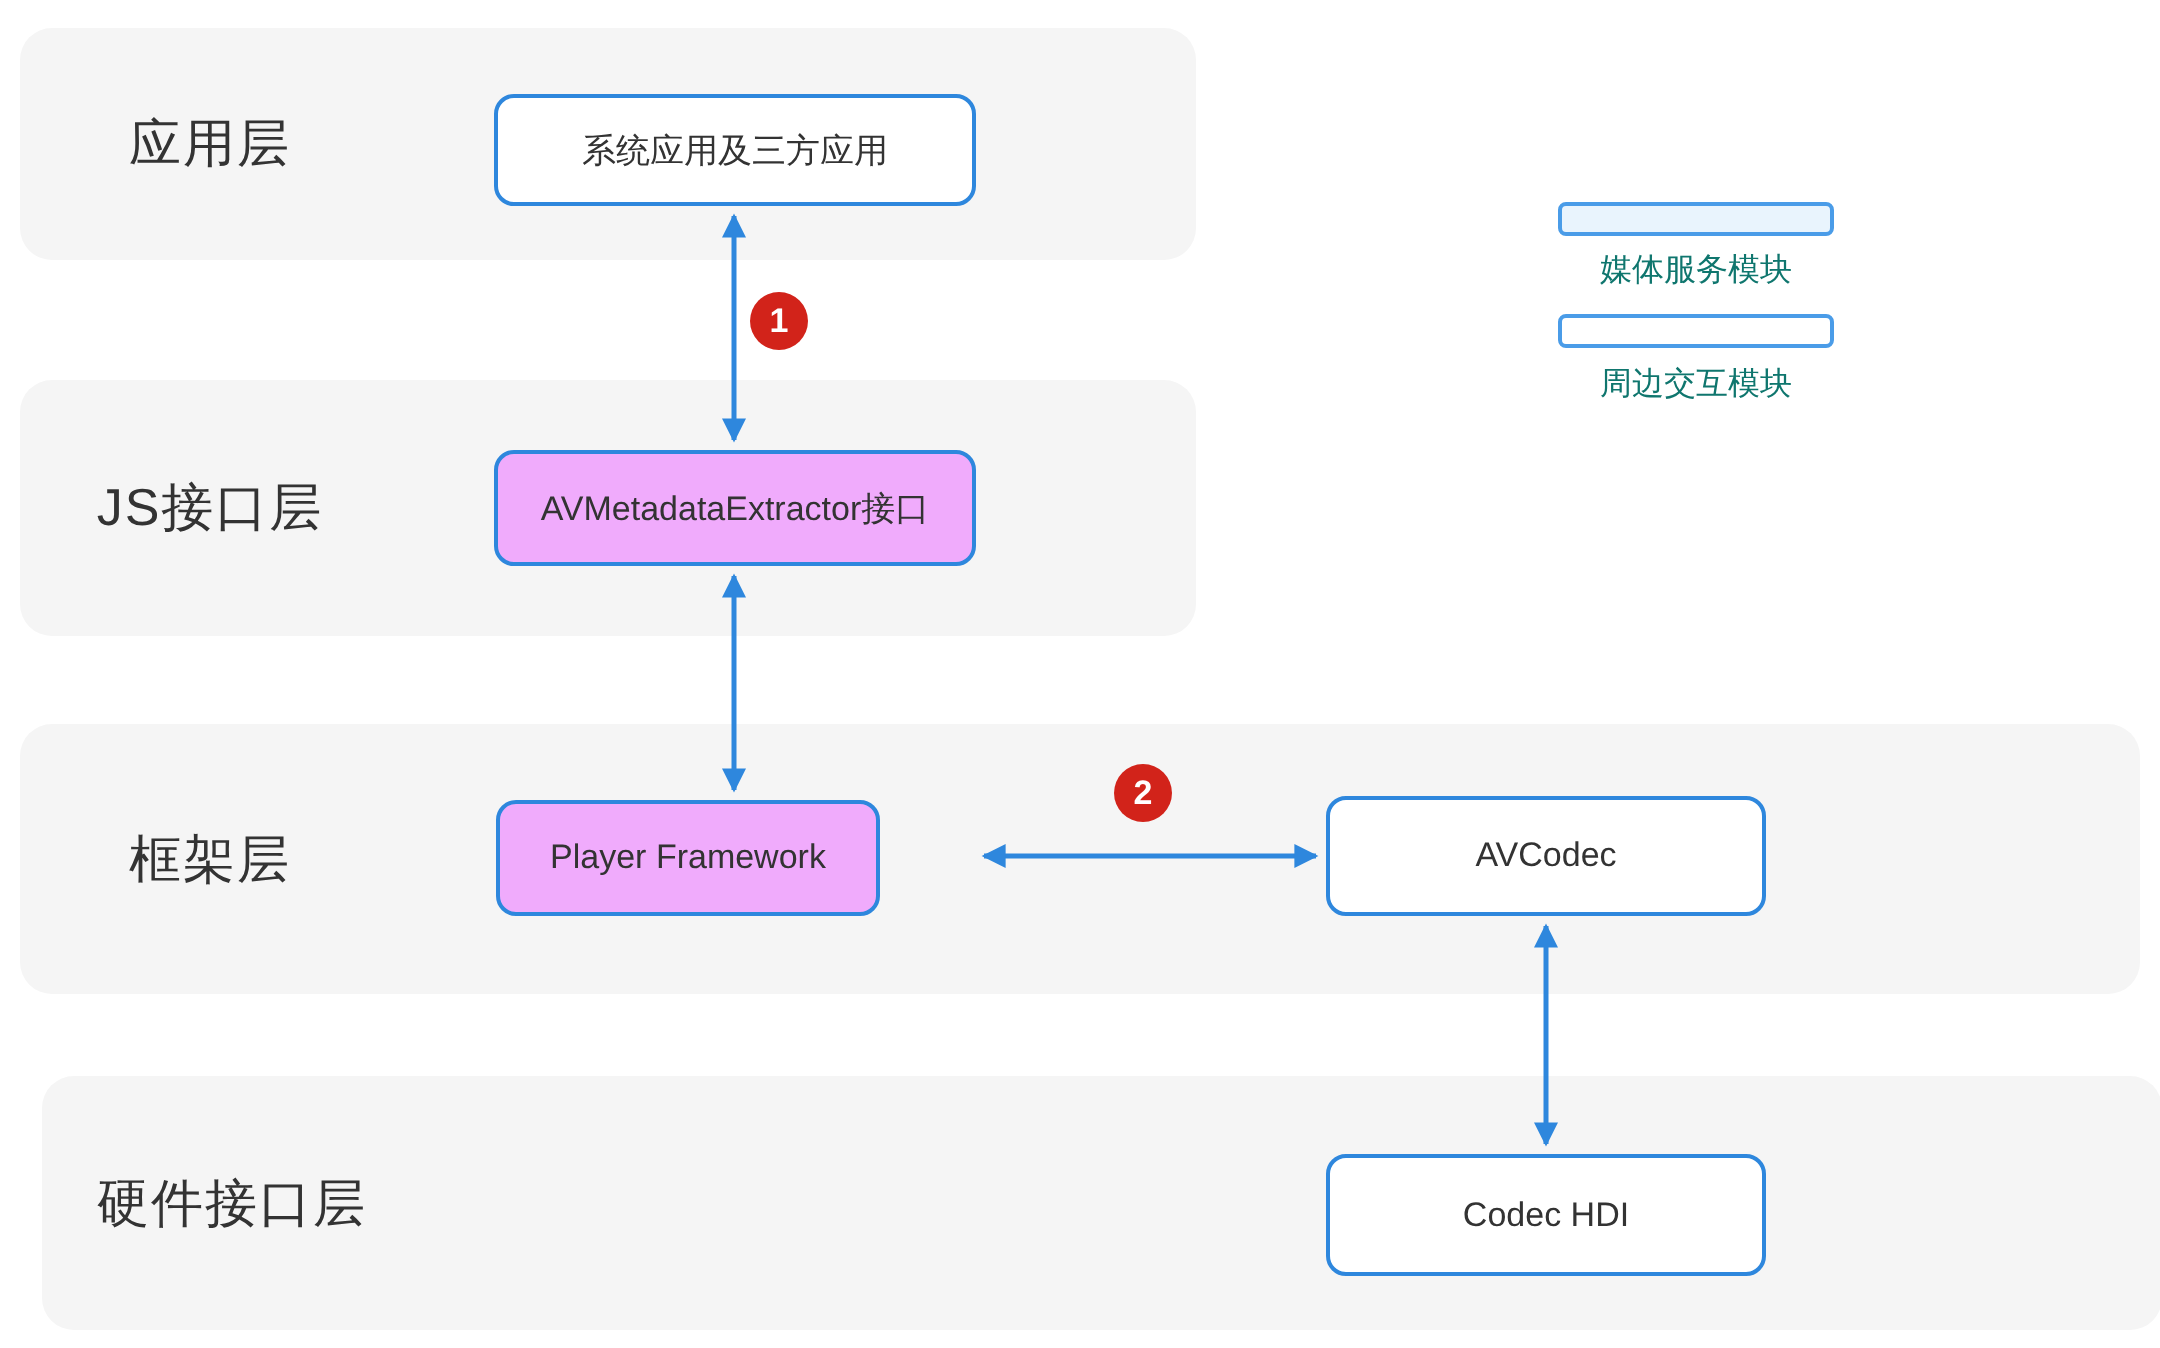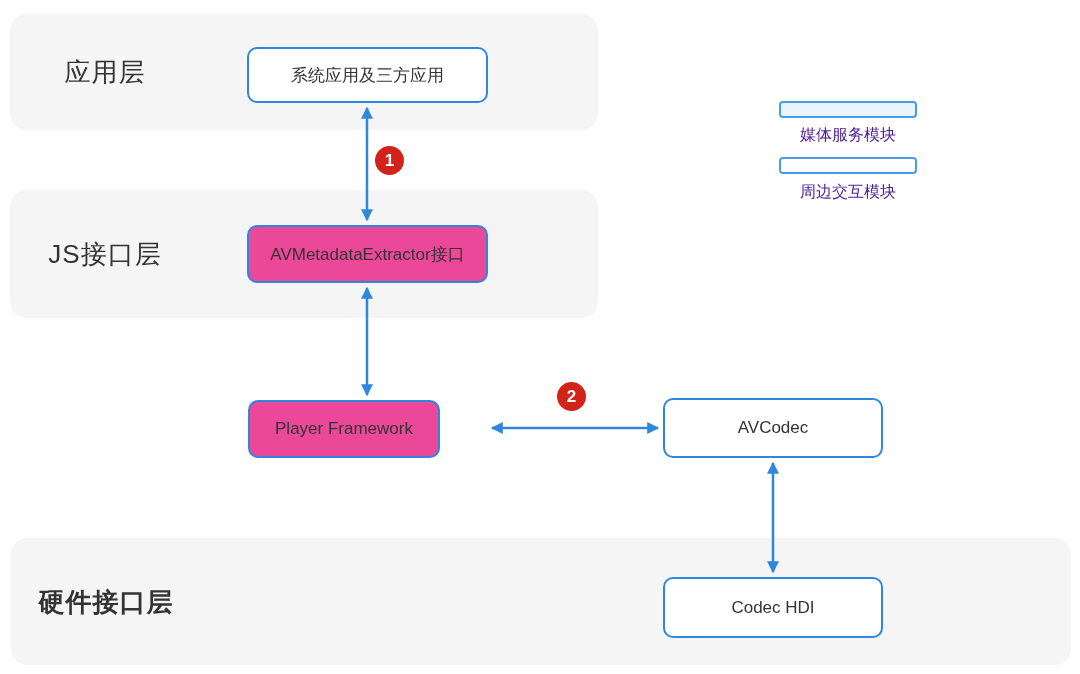--- a/index.html
+++ b/index.html
@@ -18,21 +18,21 @@
   }
   
   .band {
     position: absolute;
     background: #f5f5f5;
     border-radius: 16px;
   }
   .band-app       { left: 10px; top: 14px;  width: 588px;  height: 116px; }
   .band-js        { left: 10px; top: 190px; width: 588px;  height: 128px; }
   .band-framework { left: 10px; top: 362px; width: 1060px; height: 135px; }
-  .band-hardware  { left: 11px; top: 538px; width: 1060px; height: 127px; font-weight: bold; }
+  .band-hardware  { left: 21px; top: 538px; width: 1060px; height: 127px; }
   .layer-label {
     position: absolute;
     left: 0;
     top: 50%;
     transform: translateY(-50%);
     width: 190px;
     text-align: center;
     font-size: 26px;
     color: #333333;
     letter-spacing: 1px;
@@ -45,21 +45,21 @@
     align-items: center;
     justify-content: center;
     border: 2px solid #2e87dd;
     border-radius: 10px;
     font-size: 17px;
     color: #333333;
     background: #ffffff;
     box-sizing: border-box;
     white-space: nowrap;
   }
-  .node.media { background: #ec4899; }
+  .node.media { background: #f0abfc; }
   .node-system-apps      { left: 247px; top: 47px;  width: 241px; height: 56px; justify-content: center; }
   .node-avmetadata       { left: 247px; top: 225px; width: 241px; height: 58px; }
   .node-player-framework { left: 248px; top: 400px; width: 192px; height: 58px; }
   .node-avcodec          { left: 663px; top: 398px; width: 220px; height: 60px; }
   .node-codec-hdi        { left: 663px; top: 577px; width: 220px; height: 61px; }
   
   .arrows {
     position: absolute;
     left: 0;
     top: 0;
@@ -96,36 +96,39 @@
     background: #ffffff;
   }
   .legend-swatch.media { top: 101px; background: #e9f4fd; }
   .legend-swatch.peripheral { top: 157px; }
   .legend-label {
     position: absolute;
     left: 779px;
     width: 138px;
     text-align: center;
     font-size: 16px;
-    color: #4c1d95;
+    color: #0f766e;
     white-space: nowrap;
   }
   .legend-label-media { top: 125px; }
   .legend-label-peripheral { top: 182px; }
 </style>
 </head>
 <body>
 
 <div class="canvas">
 
   <div class="band band-app">
     <span class="layer-label">应用层</span>
   </div>
   <div class="band band-js">
     <span class="layer-label">JS接口层</span>
+  </div>
+  <div class="band band-framework">
+    <span class="layer-label">框架层</span>
   </div>
   <div class="band band-hardware">
     <span class="layer-label">硬件接口层</span>
   </div>
 
   <svg class="arrows" xmlns="http://www.w3.org/2000/svg">
     <defs>
       <marker id="ah" viewBox="0 0 10 10" refX="9" refY="5" markerWidth="13" markerHeight="12" markerUnits="userSpaceOnUse" orient="auto-start-reverse">
         <path d="M0,0 L10,5 L0,10 z" fill="#2e87dd"></path>
       </marker>

